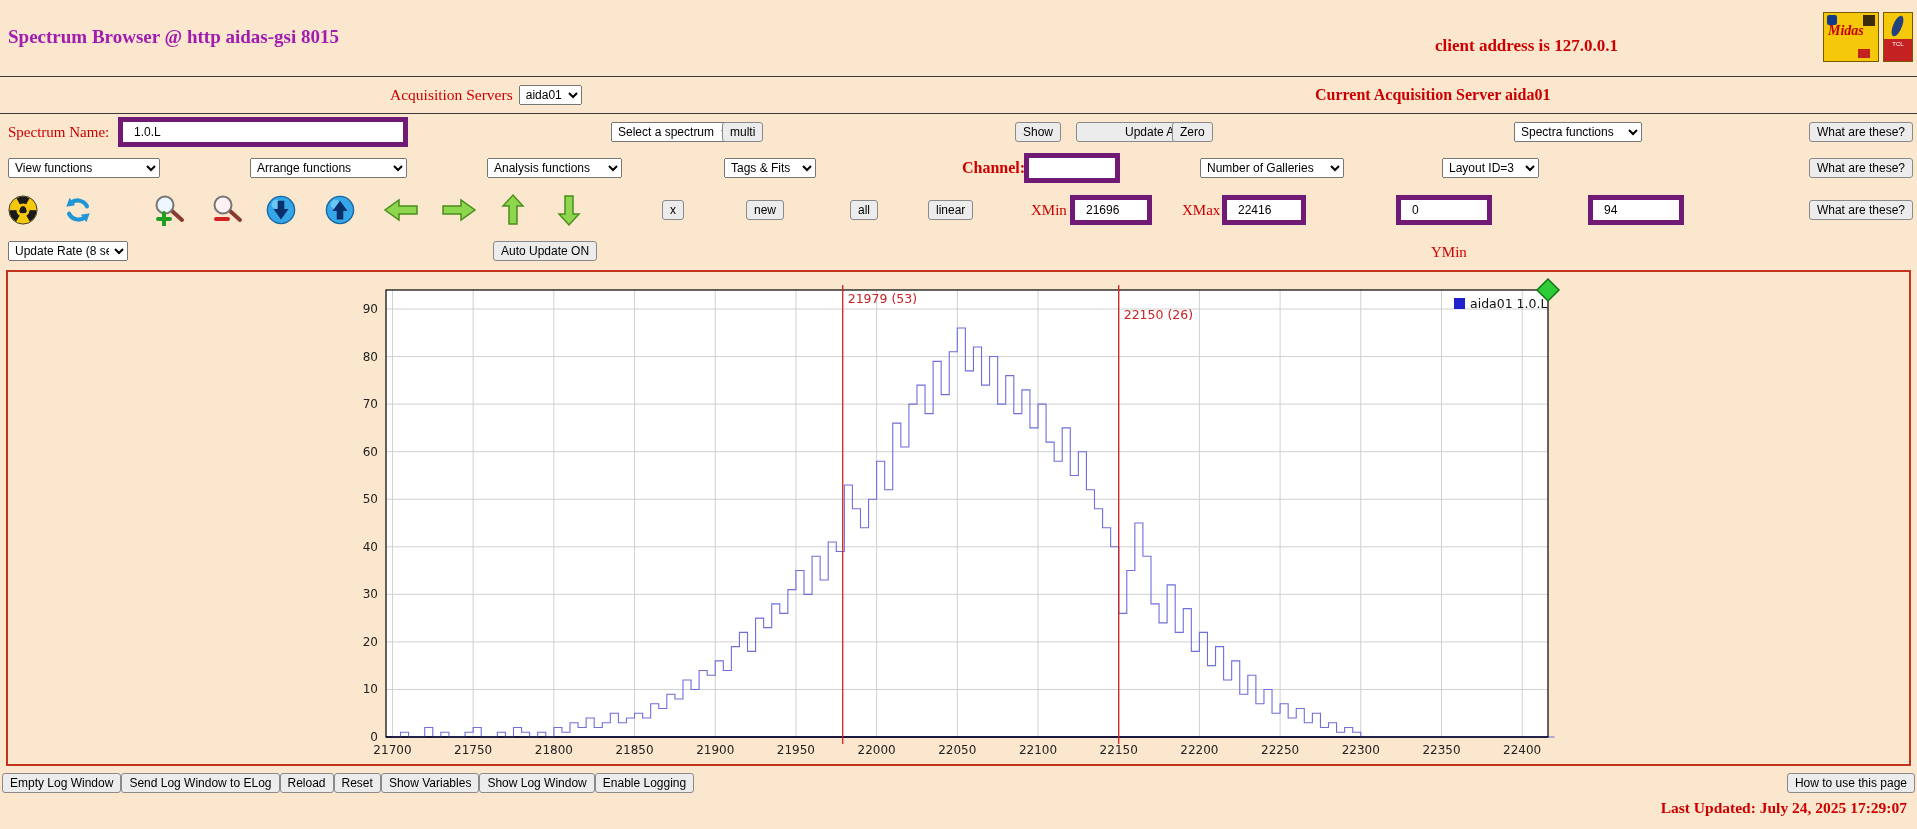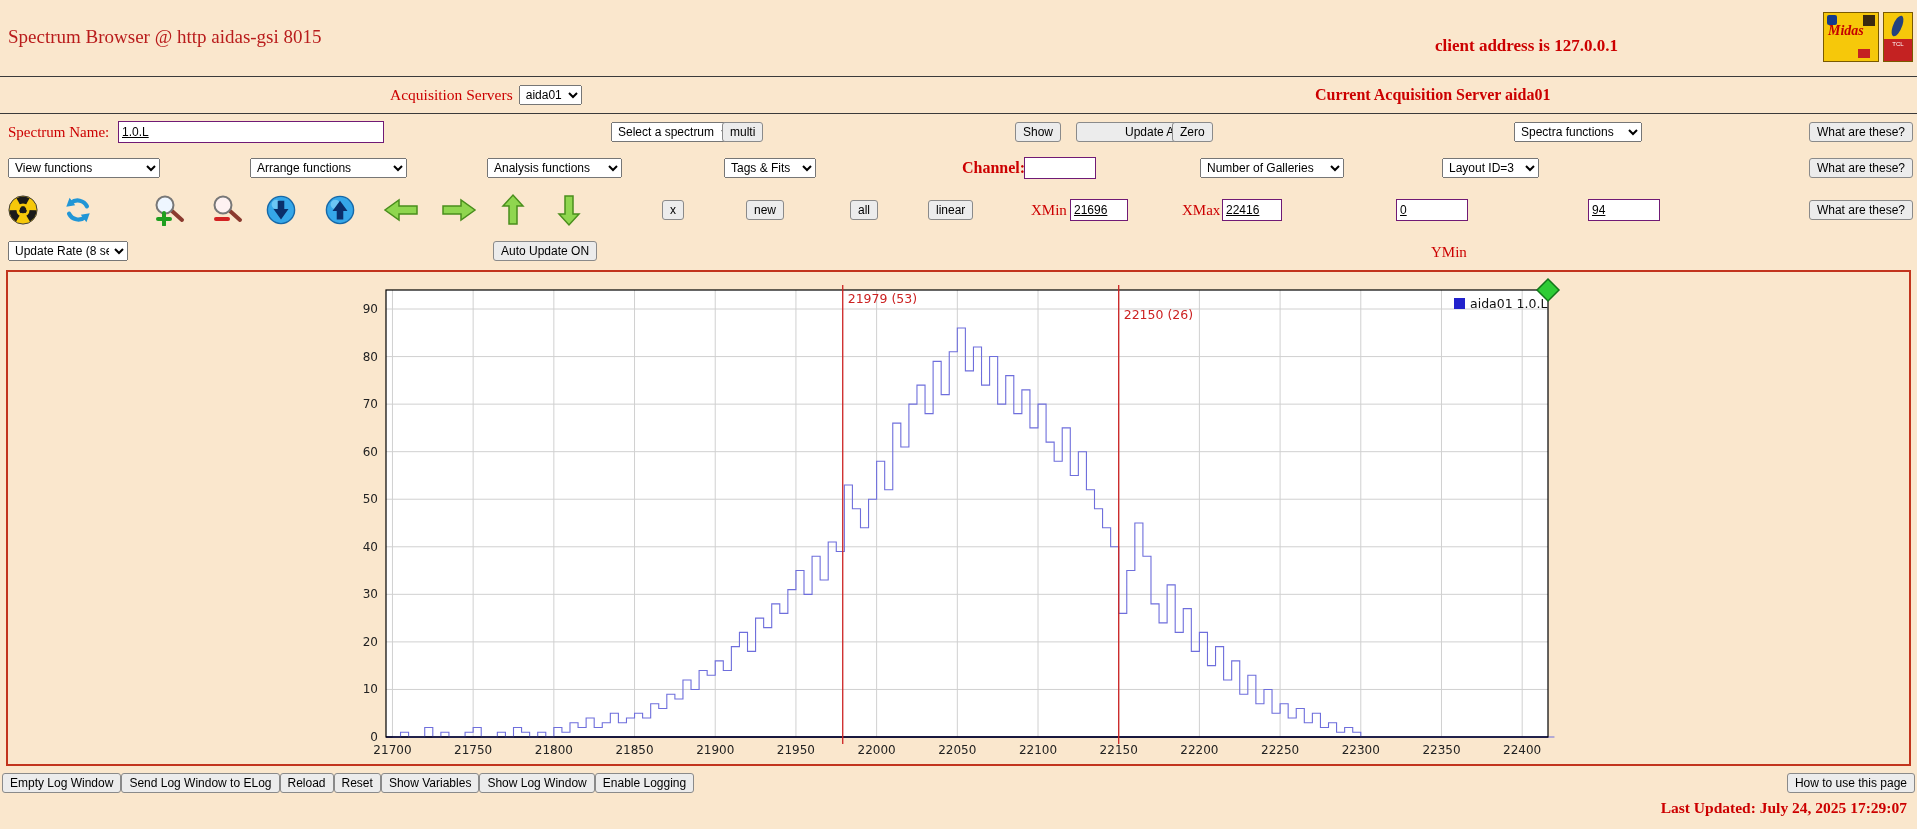--- a/index.html
+++ b/index.html
@@ -1,25 +1,25 @@
 <!DOCTYPE html>
 <html><head>
 <meta charset="utf-8">
 <style>
   html,body{margin:0;padding:0;background:#fae7cd;width:1917px;font-family:"Liberation Sans",sans-serif;}
   hr.sep{border:none;border-top:1px solid #3a3a3a;margin:0;}
   .row{position:relative;width:1917px;}
   .abs{position:absolute;top:50%;transform:translateY(-50%);}
   button{font-family:"Liberation Sans",sans-serif;font-size:12px;background:#ececec;border:1px solid #8a8a8a;border-radius:3px;padding:2px 7px;cursor:pointer;white-space:nowrap;}
   select{font-family:"Liberation Sans",sans-serif;font-size:12px;padding:1px 2px;}
-  input[type=text]{font-family:"Liberation Sans",sans-serif;font-size:12px;border:1px solid #701a75;background:#fff;height:18px;padding:1px 3px;text-decoration:underline;}
+  input[type=text]{font-family:"Liberation Sans",sans-serif;font-size:12px;border:5px solid #701a75;background:#fff;height:18px;padding:1px 11px;}
   .lbl{font-family:"Liberation Serif",serif;font-size:15px;color:#cc0000;white-space:nowrap;}
   
   #header{position:relative;height:76px;}
-  #page-title{position:absolute;left:8px;top:26px;font-family:"Liberation Serif",serif;font-weight:normal;font-size:19px;color:#b91c1c;}
+  #page-title{position:absolute;left:8px;top:26px;font-family:"Liberation Serif",serif;font-weight:bold;font-size:19px;color:#a21caf;}
   #client-address{position:absolute;left:1435px;top:36px;font-family:"Liberation Serif",serif;font-weight:bold;font-size:17px;color:#cc0000;}
   .logo-midas{position:absolute;right:38px;top:12px;width:54px;height:48px;background:#f6c80a;border:1px solid #7a5a00;overflow:hidden;}
   .logo-midas .mtxt{position:absolute;left:4px;top:10px;font-family:"Liberation Serif",serif;font-style:italic;font-weight:bold;font-size:14px;color:#c40000;}
   .logo-midas .fig1{position:absolute;left:3px;top:2px;width:10px;height:10px;background:#123a8c;border-radius:2px;}
   .logo-midas .fig2{position:absolute;right:3px;top:2px;width:12px;height:11px;background:#3a2a10;}
   .logo-midas .fig3{position:absolute;right:8px;bottom:3px;width:12px;height:9px;background:#c42222;}
   .logo-tcl{position:absolute;right:4px;top:12px;width:28px;height:48px;border:1px solid #7a5a00;overflow:hidden;}
   .logo-tcl .top{height:26px;background:#f6c80a;position:relative;}
   .logo-tcl .feather{position:absolute;left:9px;top:2px;width:9px;height:22px;background:#24427e;border-radius:60% 40% 60% 40%;transform:rotate(18deg);}
   .logo-tcl .bot{height:22px;background:#c42222;color:#fff;font-size:6px;text-align:center;line-height:10px;font-family:"Liberation Sans",sans-serif;}

